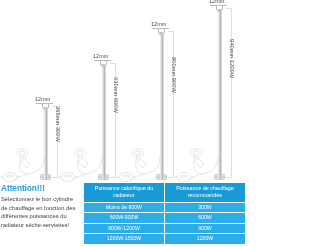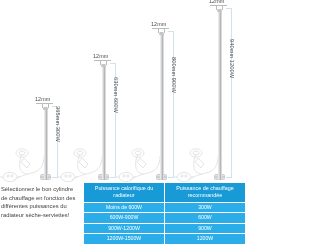--- a/index.html
+++ b/index.html
@@ -285,20 +285,21 @@
 
       <div class="dim-bracket" style="left:52px; bottom:2px; width:6px; height:170px; border-left:none; border-right:0.5px solid #cfe2ee;"></div>
       <div class="dim-text" style="left:61px; bottom:135px;">940mm 1200W</div>
     </div>
 
   </div>
 
   <div id="bottom">
 
     <div id="attention-block">
+      <div id="attention-title">Attention!!!</div>
       <div id="attention-body">Sélectionnez le bon cylindre de chauffage en fonction des différentes puissances du radiateur sèche-serviettes!</div>
     </div>
 
     <table id="power-table">
       <thead>
         <tr>
           <th>Puissance calorifique du radiateur</th>
           <th>Puissance de chauffage recommandée</th>
         </tr>
       </thead>

